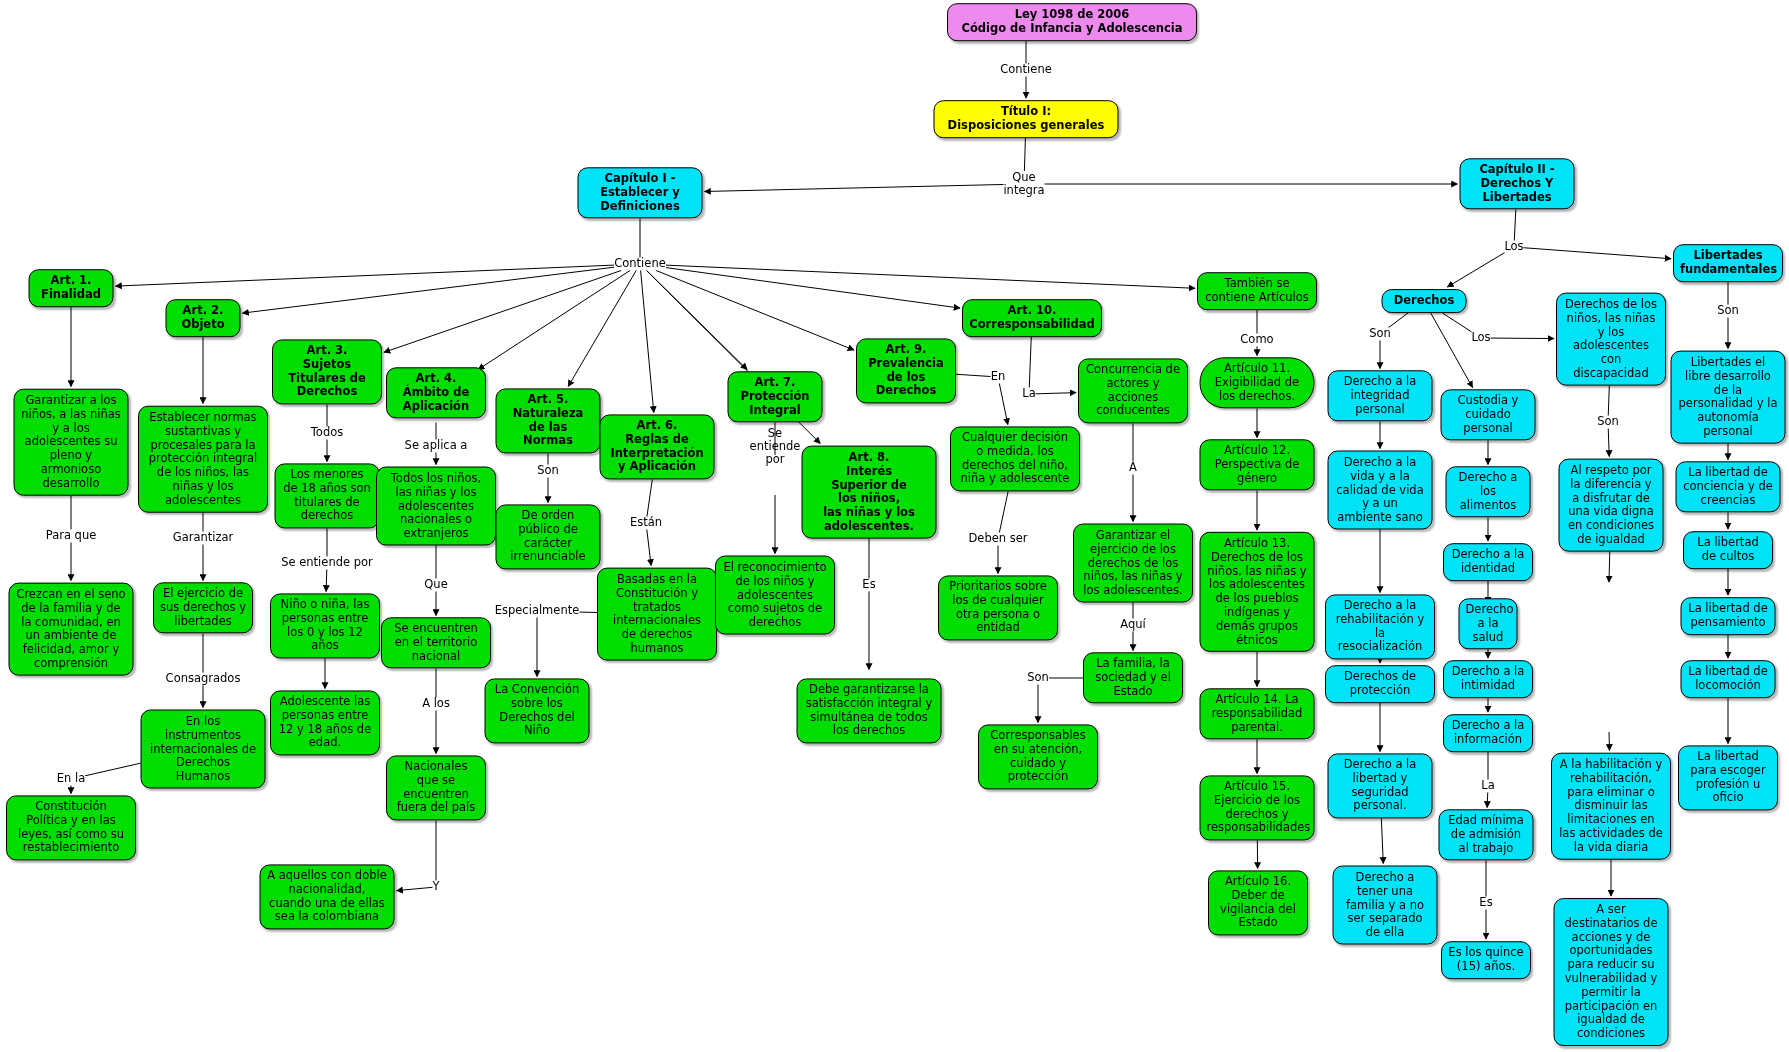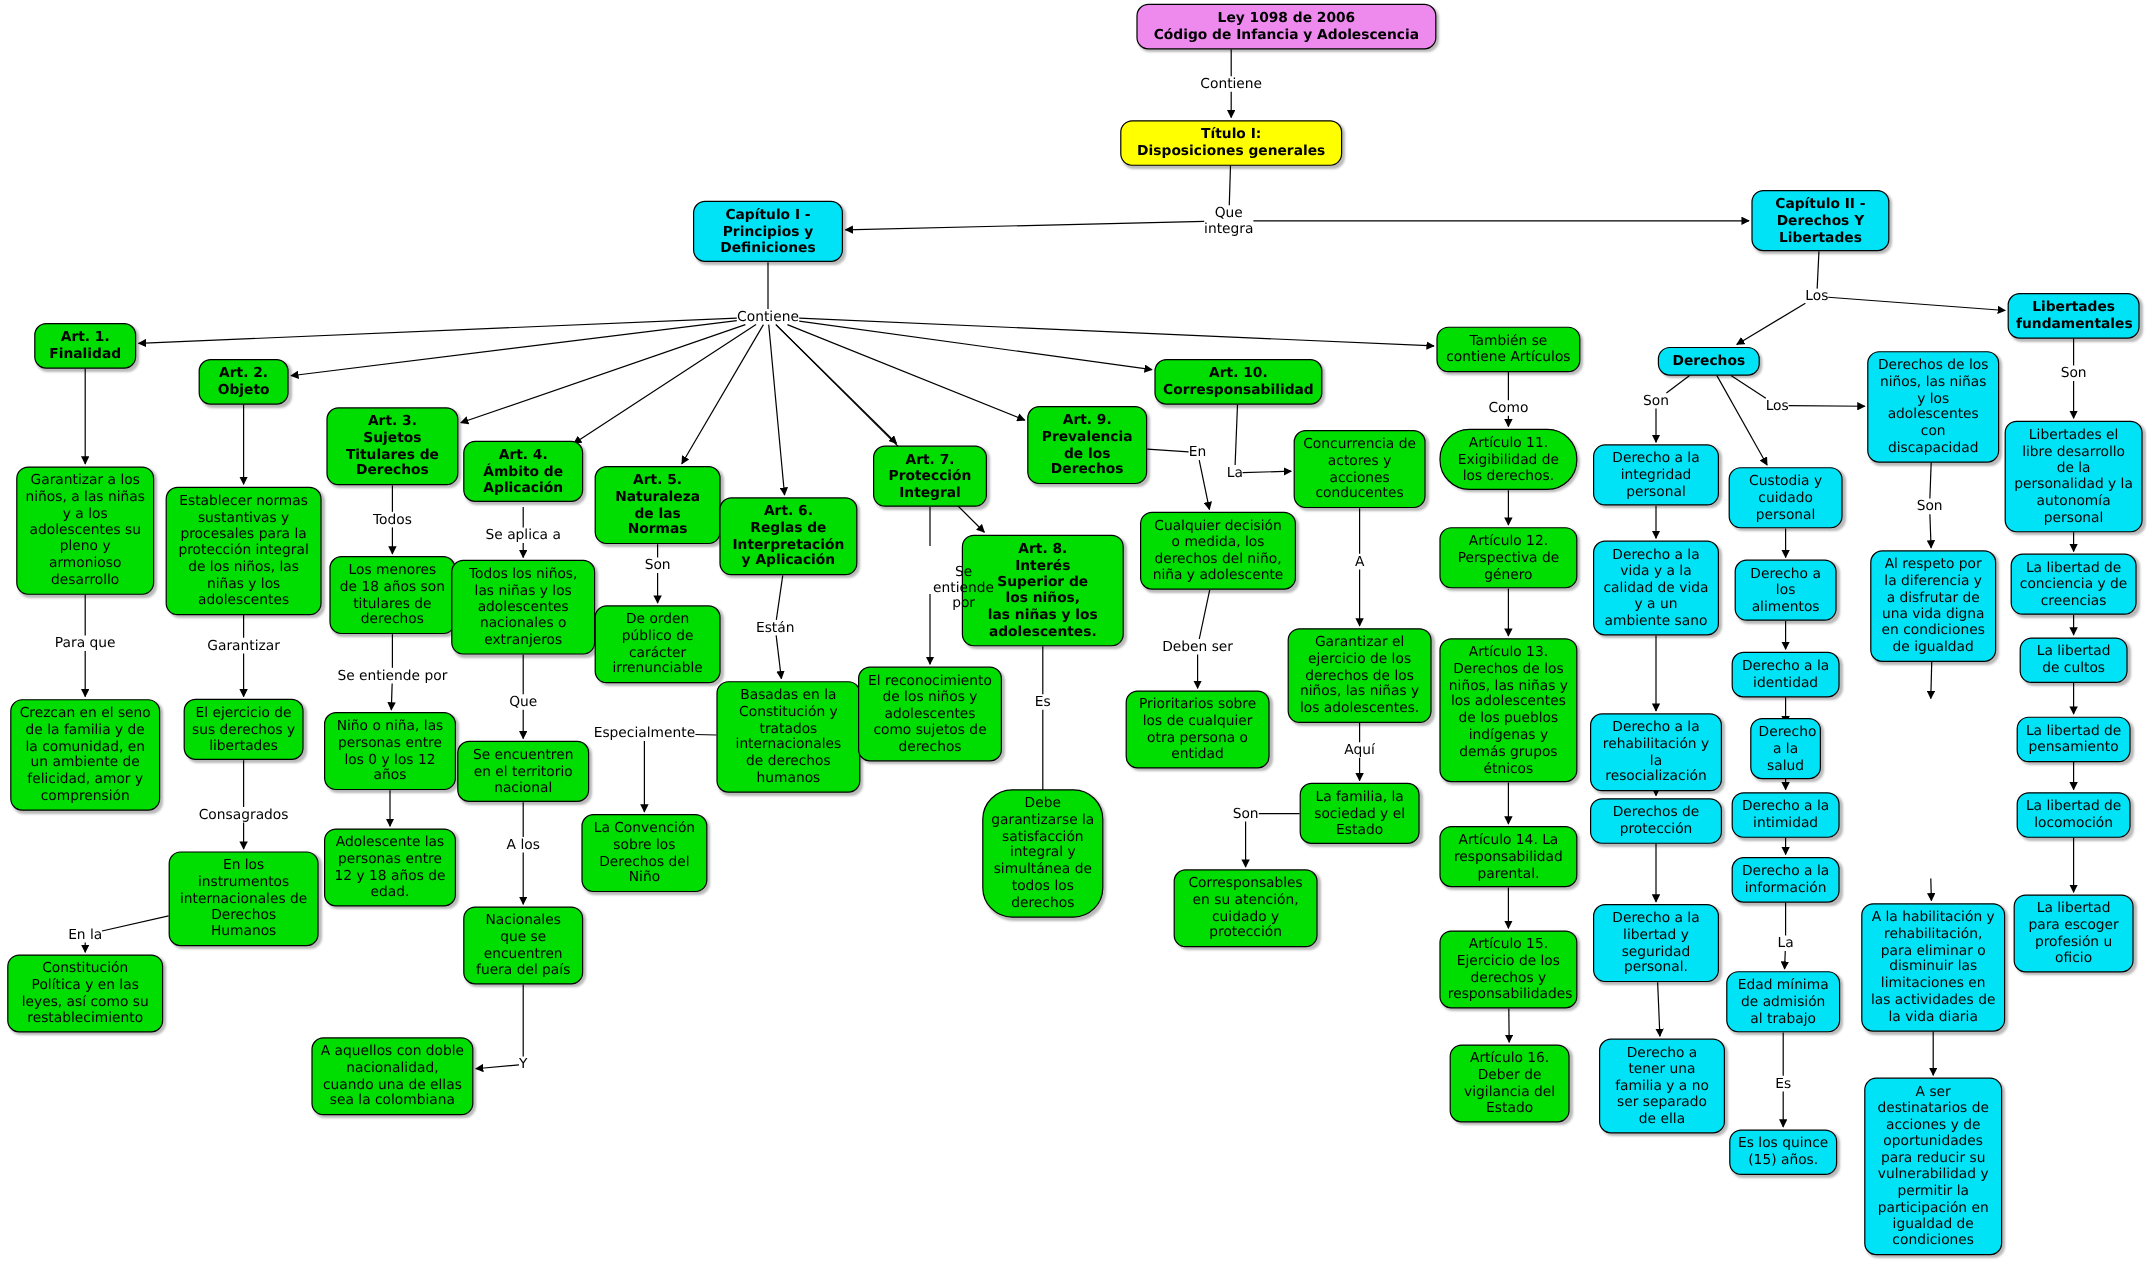--- a/index.html
+++ b/index.html
@@ -148,21 +148,21 @@
   </svg>
   <div id="nodes-layer">
       <div class="node t-root bold" id="n-ley" style="left: 1072px; top: 22px; width: 250px;">Ley 1098 de 2006
 Código de Infancia y Adolescencia</div>
       <div class="t-label" id="n-lbl-contiene-top" style="left: 1026px; top: 70px;">Contiene</div>
       <div class="node t-title bold" id="n-titulo" style="left: 1026px; top: 119px; width: 185px;">Título I:
 Disposiciones generales</div>
       <div class="t-label" id="n-lbl-que-integra" style="left: 1024px; top: 184px;">Que
 integra</div>
       <div class="node t-chapter bold" id="n-cap1" style="left: 640px; top: 193px; width: 125px;">Capítulo I -
-Principios y
+Establecer y
 Definiciones</div>
       <div class="node t-chapter bold" id="n-cap2" style="left: 1517px; top: 184px; width: 115px;">Capítulo II -
 Derechos Y
 Libertades</div>
       <div class="t-label" id="n-lbl-contiene-2" style="left: 640px; top: 264px;">Contiene</div>
       <div class="t-label" id="n-lbl-los-cap2" style="left: 1514px; top: 247px;">Los</div>
       <div class="node t-article bold" id="n-art1" style="left: 71px; top: 288px; width: 85px;">Art. 1.
 Finalidad</div>
       <div class="node t-article bold" id="n-art2" style="left: 203px; top: 318px; width: 75px;">Art. 2.
 Objeto</div>
@@ -218,26 +218,26 @@
       <div class="t-label" id="n-lbl-a-los" style="left: 436px; top: 704px;">A los</div>
       <div class="node t-article" id="n-nacionales-fuera" style="left: 436px; top: 788px; width: 100px;">Nacionales que se encuentren fuera del país</div>
       <div class="t-label" id="n-lbl-y" style="left: 436px; top: 887px;">Y</div>
       <div class="node t-article" id="n-doble-nacionalidad" style="left: 327px; top: 897px; width: 135px;">A aquellos con doble nacionalidad, cuando una de ellas sea la colombiana</div>
       <div class="t-label" id="n-lbl-son-5" style="left: 548px; top: 471px;">Son</div>
       <div class="node t-article" id="n-orden-publico" style="left: 548px; top: 537px; width: 105px;">De orden público de carácter irrenunciable</div>
       <div class="t-label" id="n-lbl-estan" style="left: 646px; top: 523px;">Están</div>
       <div class="node t-article" id="n-basadas" style="left: 657px; top: 614px; width: 120px;">Basadas en la Constitución y tratados internacionales de derechos humanos</div>
       <div class="t-label" id="n-lbl-especialmente" style="left: 537px; top: 611px;">Especialmente</div>
       <div class="node t-article" id="n-convencion" style="left: 537px; top: 711px; width: 105px;">La Convención sobre los Derechos del Niño</div>
-      <div class="t-label" id="n-lbl-se-entiende-7" style="left: 775px; top: 490px; margin-left: 28px;">Se
+      <div class="t-label" id="n-lbl-se-entiende-7" style="left: 775px; top: 447px;">Se
 entiende
 por</div>
       <div class="node t-article" id="n-reconocimiento" style="left: 775px; top: 595px; width: 120px;">El reconocimiento de los niños y adolescentes como sujetos de derechos</div>
       <div class="t-label" id="n-lbl-es-8" style="left: 869px; top: 585px;">Es</div>
-      <div class="node t-article" id="n-debe-garantizarse" style="left: 869px; top: 711px; width: 101px; border-radius: 25px;">Debe garantizarse la satisfacción integral y simultánea de todos los derechos</div>
+      <div class="node t-article" id="n-debe-garantizarse" style="left: 869px; top: 711px; width: 145px;">Debe garantizarse la satisfacción integral y simultánea de todos los derechos</div>
       <div class="t-label" id="n-lbl-en" style="left: 998px; top: 377px;">En</div>
       <div class="node t-article" id="n-cualquier-decision" style="left: 1015px; top: 459px; width: 130px;">Cualquier decisión o medida, los derechos del niño, niña y adolescente</div>
       <div class="t-label" id="n-lbl-deben-ser" style="left: 998px; top: 539px;">Deben ser</div>
       <div class="node t-article" id="n-prioritarios" style="left: 998px; top: 608px; width: 120px;">Prioritarios sobre los de cualquier otra persona o entidad</div>
       <div class="t-label" id="n-lbl-la-10" style="left: 1029px; top: 394px;">La</div>
       <div class="node t-article" id="n-concurrencia" style="left: 1133px; top: 391px; width: 110px;">Concurrencia de actores y acciones conducentes</div>
       <div class="t-label" id="n-lbl-a-10" style="left: 1133px; top: 468px;">A</div>
       <div class="node t-article" id="n-garantizar-ejercicio" style="left: 1133px; top: 563px; width: 120px;">Garantizar el ejercicio de los derechos de los niños, las niñas y los adolescentes.</div>
       <div class="t-label" id="n-lbl-aqui" style="left: 1133px; top: 625px;">Aquí</div>
       <div class="node t-article" id="n-familia-sociedad" style="left: 1133px; top: 678px; width: 100px;">La familia, la sociedad y el Estado</div>

